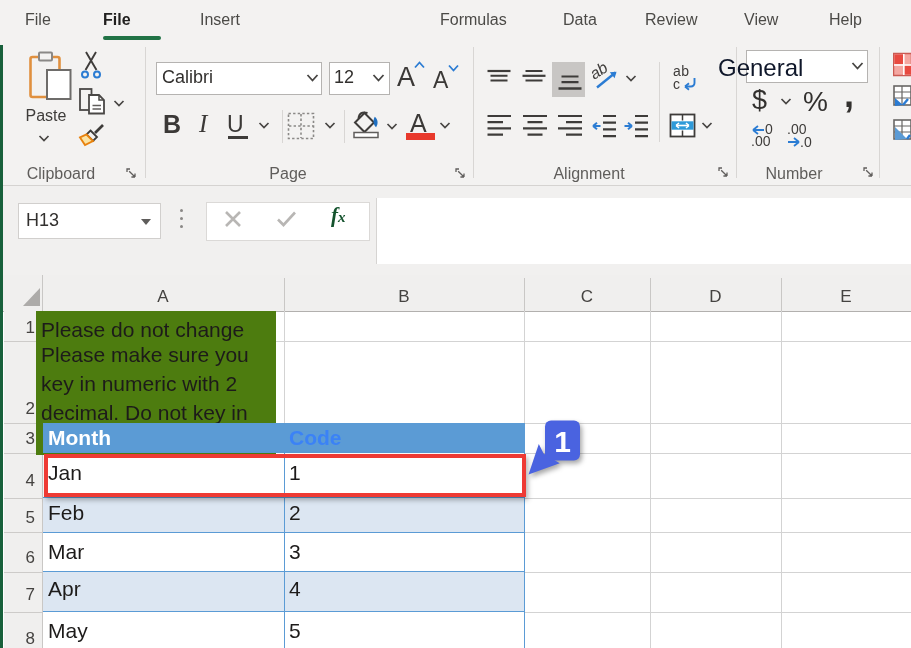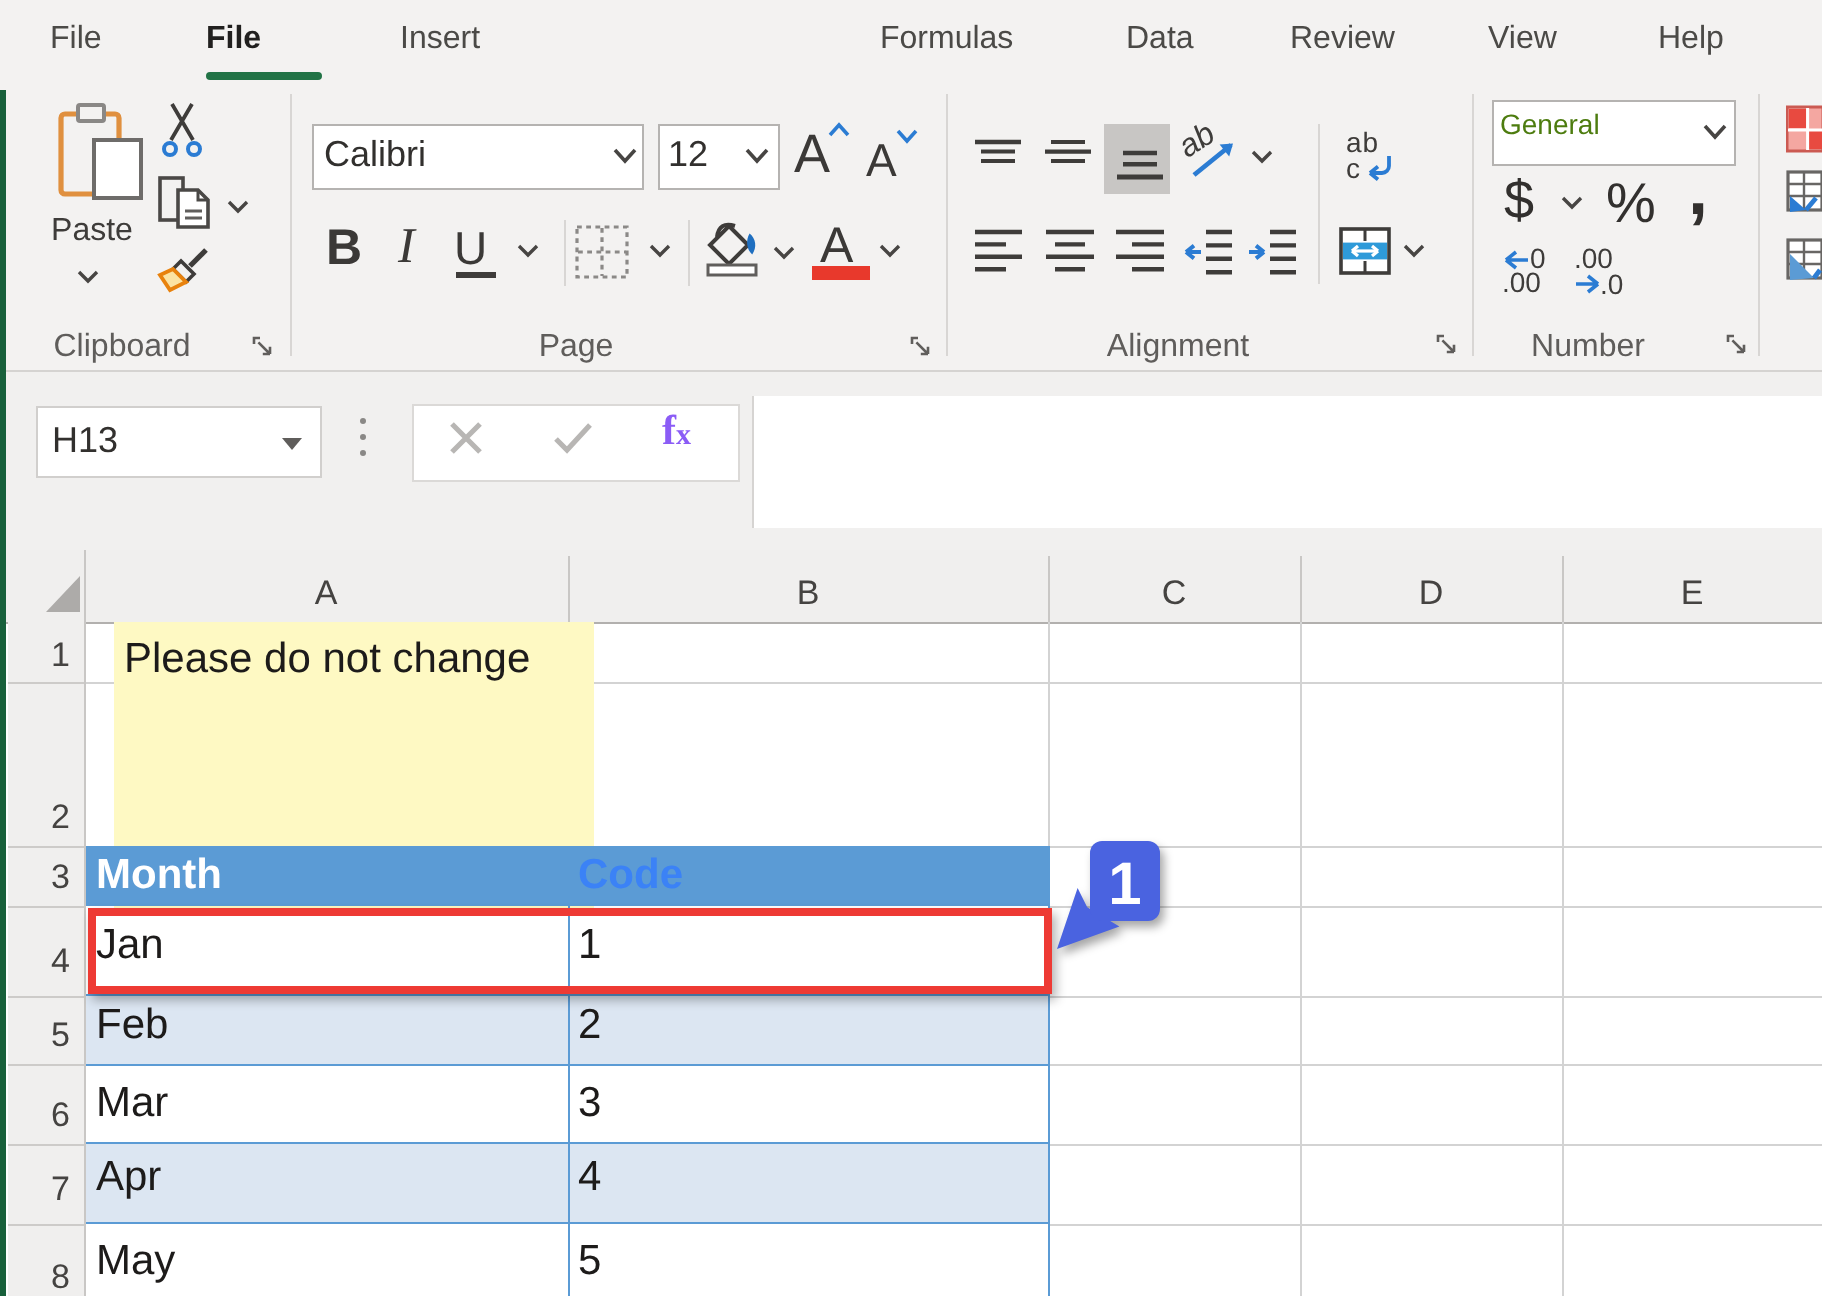--- a/index.html
+++ b/index.html
@@ -184,21 +184,21 @@
 <path d="M13.5,1.5 V7.5 M13.5,17.5 V23.5" stroke="#3e3c3a" stroke-width="1.5"></path>
 <rect x="2.5" y="8.3" width="22" height="8.4" fill="#2e9ad9"></rect>
 <path d="M7,12.5 H20" stroke="#fff" stroke-width="1.6"></path>
 <path d="M7,12.5 L10,10 M7,12.5 L10,15 M20,12.5 L17,10 M20,12.5 L17,15" stroke="#fff" stroke-width="1.6" fill="none"></path>
 </svg>
 <svg class="ab" style="left:701px;top:121px" width="12" height="9">
       <path d="M1.5 2 L6 6.5 L10.5 2" stroke="#474543" stroke-width="1.7" fill="none"></path>
     </svg>
 
 <div class="ab" style="left:746px;top:49.5px;width:120px;height:31px;background:#fff;border:1px solid #b5b3b1"></div>
-<div class="ab" style="left:750px;top:54px;font-size:14px;color:#4d7c0f">General</div>
+<div class="ab" style="left:718px;top:54px;font-size:24px;color:#0f172a">General</div>
 <svg class="ab" style="left:851px;top:61px" width="13" height="10">
       <path d="M1.5 2 L6.5 7.5 L11.5 2" stroke="#474543" stroke-width="1.8" fill="none"></path>
     </svg>
 <div class="ab" style="left:752px;top:85px;font-size:27px;color:#32302e">$</div>
 <svg class="ab" style="left:780px;top:97px" width="12" height="9">
       <path d="M1.5 2 L6 6.5 L10.5 2" stroke="#474543" stroke-width="1.7" fill="none"></path>
     </svg>
 <div class="ab" style="left:803px;top:86px;font-size:28px;color:#32302e">%</div>
 <div class="ab" style="left:844px;top:74px;font-size:36px;font-weight:700;color:#32302e">,</div>
 <svg class="ab" style="left:750px;top:125px" width="15" height="10">
@@ -238,21 +238,21 @@
 <div class="ab" style="left:180px;top:209px;width:3px;height:3px;border-radius:50%;background:#8a8886"></div>
 <div class="ab" style="left:180px;top:217px;width:3px;height:3px;border-radius:50%;background:#8a8886"></div>
 <div class="ab" style="left:180px;top:225px;width:3px;height:3px;border-radius:50%;background:#8a8886"></div>
 <div class="ab" style="left:206px;top:201.5px;width:162px;height:37px;background:#fff;border:1px solid #dbd9d7"></div>
 <svg class="ab" style="left:224px;top:210px" width="18" height="18">
       <path d="M2,2 L16,16 M16,2 L2,16" stroke="#b8b6b4" stroke-width="2.6" fill="none"></path>
     </svg>
 <svg class="ab" style="left:276px;top:210px" width="21" height="17">
       <path d="M2,9.5 L7.5,15 L19,2.5" stroke="#b8b6b4" stroke-width="2.6" fill="none"></path>
     </svg>
-<div class="ab" style="left:331px;top:203px;font-size:21px;font-weight:700;font-family:'Liberation Serif',serif;color:#8b5cf6">f<span style="font-size:15px">x</span></div>
+<div class="ab" style="left:331px;top:203px;font-size:21px;font-style:italic;font-weight:700;font-family:'Liberation Serif',serif;color:#14532d">f<span style="font-size:15px">x</span></div>
 <div class="ab" style="left:376px;top:198px;width:535px;height:66px;background:#fff;border-left:1px solid #d6d4d2"></div>
 
 <div class="ab" style="left:23px;top:288px;width:0;height:0;border-left:17px solid transparent;border-bottom:18px solid #adaba9"></div>
 <div class="colh" style="left:43px;width:240px">A</div>
 <div class="colh" style="left:284px;width:240px">B</div>
 <div class="colh" style="left:524px;width:126px">C</div>
 <div class="colh" style="left:650px;width:131px">D</div>
 <div class="colh" style="left:781px;width:130px">E</div>
 <div class="ab" style="left:283.5px;top:278px;width:1px;height:33px;background:#c9c7c5"></div>
 <div class="ab" style="left:523.5px;top:278px;width:1px;height:33px;background:#c9c7c5"></div>
@@ -281,22 +281,23 @@
 <div class="gl" style="left:649.5px;top:311px;width:1px;height:337px"></div>
 <div class="gl" style="left:780.5px;top:311px;width:1px;height:337px"></div>
 <div class="gl" style="left:43px;top:340.5px;width:868px;height:1px"></div>
 <div class="gl" style="left:43px;top:422.5px;width:868px;height:1px"></div>
 <div class="gl" style="left:524px;top:453px;width:387px;height:1px"></div>
 <div class="gl" style="left:524px;top:497.5px;width:387px;height:1px"></div>
 <div class="gl" style="left:524px;top:532px;width:387px;height:1px"></div>
 <div class="gl" style="left:524px;top:571.5px;width:387px;height:1px"></div>
 <div class="gl" style="left:524px;top:611.5px;width:387px;height:1px"></div>
 
-<div class="ab" style="left:57px;top:311px;width:240px;height:144px;background:#fef9c3;overflow:hidden">
+<div class="ab" style="left:36px;top:311px;width:240px;height:144px;background:#4d7c0f;overflow:hidden">
 <div style="position:absolute;left:5px;top:7px;font-size:21px;color:#1d1b1a;white-space:nowrap">Please do not change</div>
+<div style="position:absolute;left:5px;top:28.5px;font-size:21px;color:#1d1b1a;line-height:29.2px;white-space:nowrap">Please make sure you<br>key in numeric with 2<br>decimal. Do not key in</div>
 </div>
 
 <div class="ab" style="left:43px;top:423px;width:481px;height:30px;background:#5b9bd5"></div>
 <div class="ab" style="left:43px;top:498px;width:481px;height:34px;background:#dce6f2"></div>
 <div class="ab" style="left:43px;top:572px;width:481px;height:39px;background:#dce6f2"></div>
 <div class="tl" style="left:43px;top:497px;width:482px;height:1px"></div>
 <div class="tl" style="left:43px;top:531.8px;width:482px;height:1px"></div>
 <div class="tl" style="left:43px;top:571.2px;width:482px;height:1px"></div>
 <div class="tl" style="left:43px;top:611.2px;width:482px;height:1px"></div>
 <div class="tl" style="left:284px;top:423px;width:1px;height:225px"></div>

